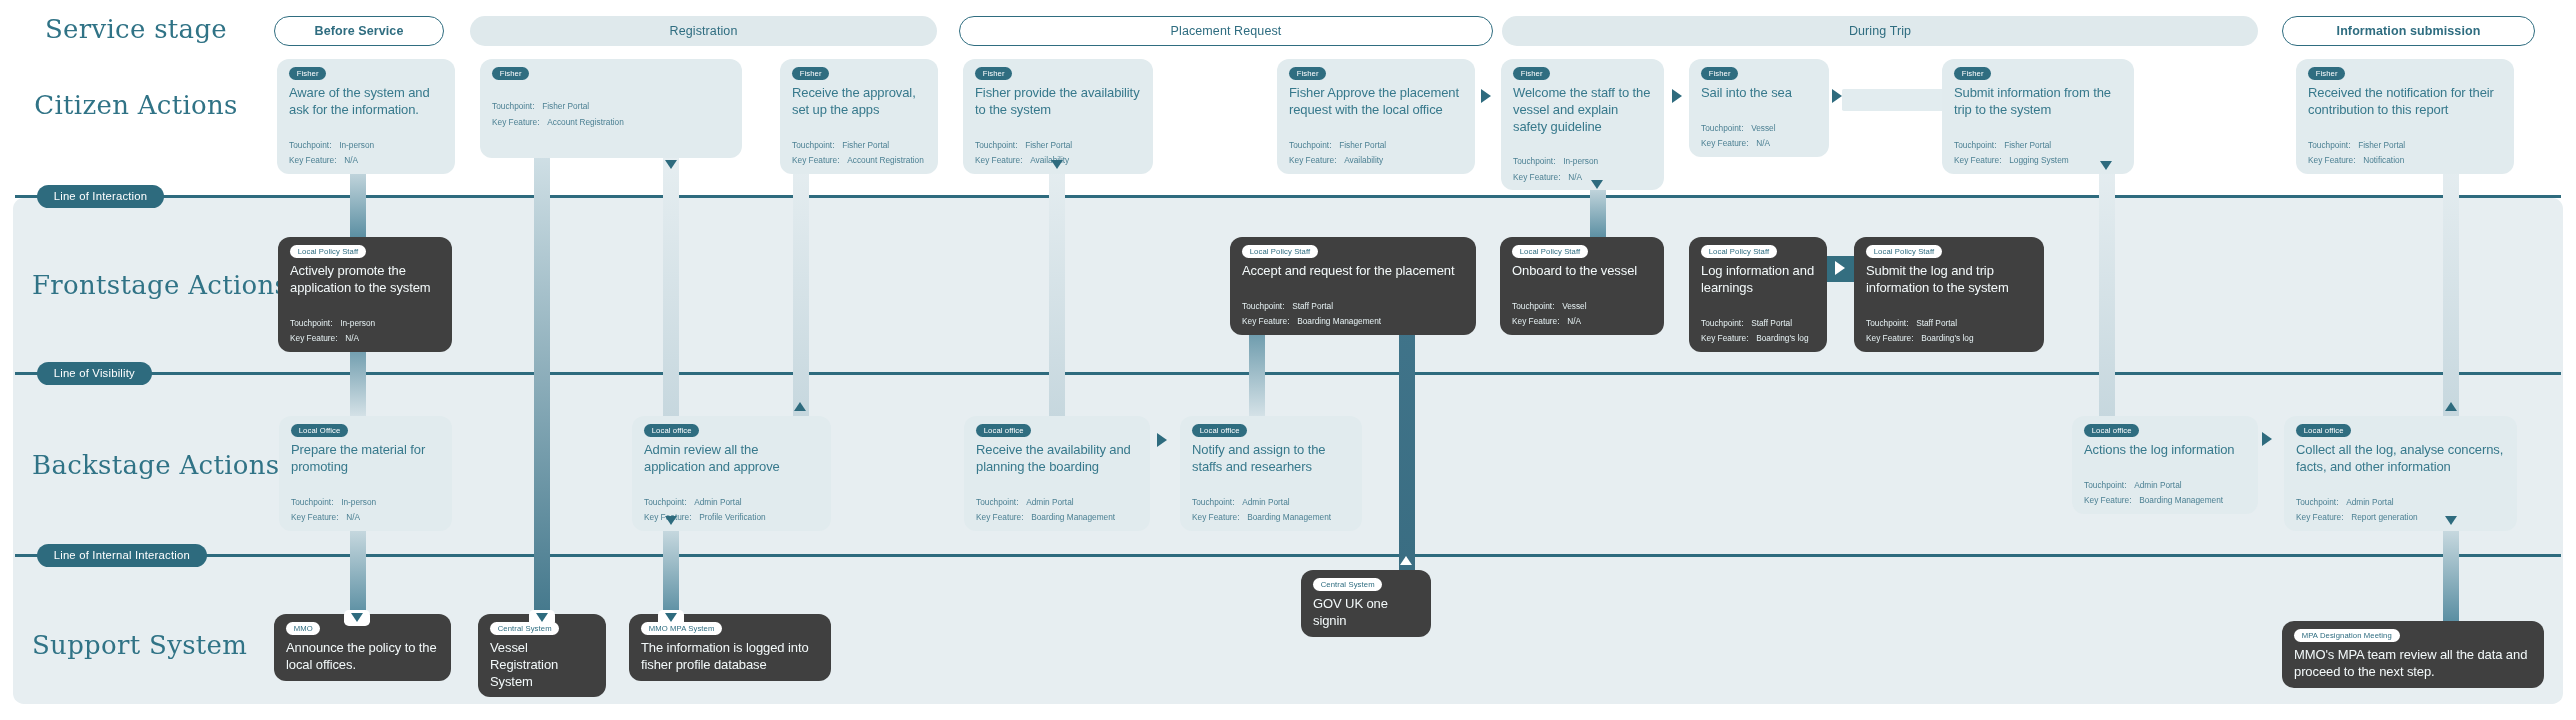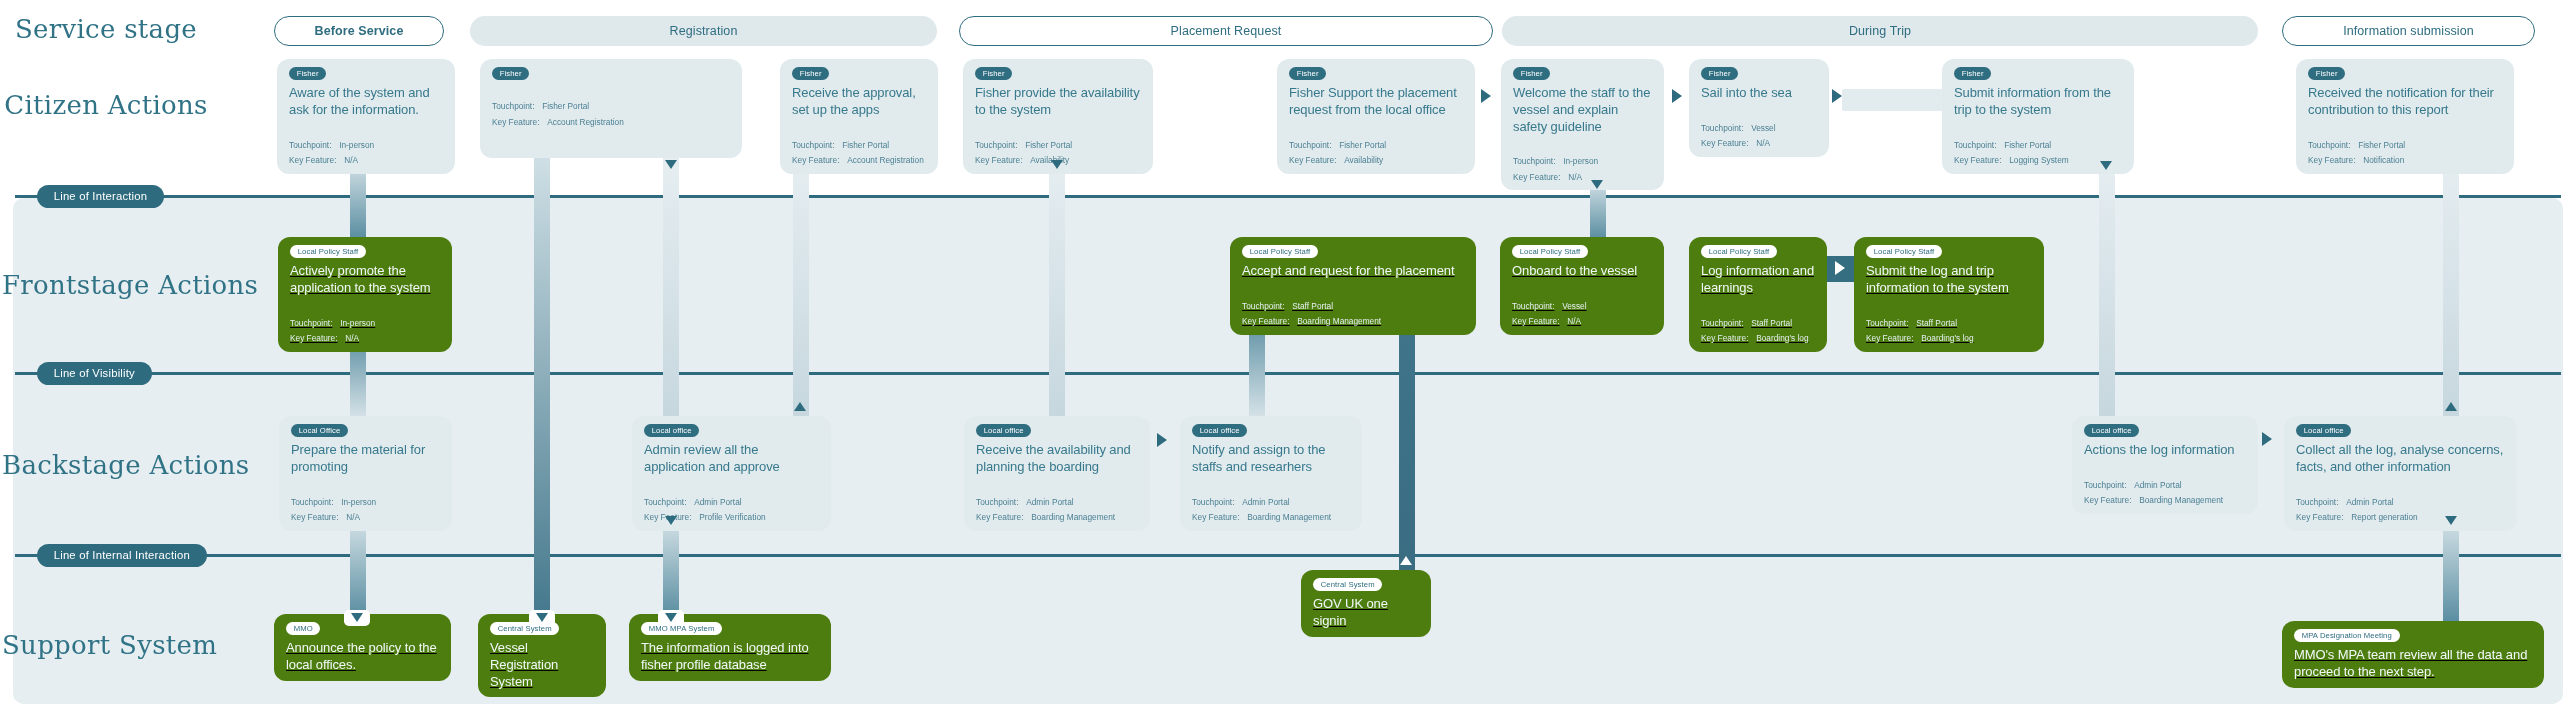--- a/index.html
+++ b/index.html
@@ -12,37 +12,37 @@
     background:#e7eef1;border-radius:10.7px;z-index:0;
   }
   
   .bline{position:absolute;left:15px;width:2546px;height:3px;background:#2e6b7e;z-index:1;}
   .bpill{
     position:absolute;left:37px;height:22.6px;border-radius:12px;background:#2e6b7e;color:#ffffff;
     display:inline-flex;align-items:center;padding:0 16.7px;font-size:11.3px;letter-spacing:0.2px;z-index:5;
   }
   
   .lane-label{
-    position:absolute;left:2px;width:208px;text-align:center;
+    position:absolute;left:32px;width:208px;text-align:center;
     font-family:"DejaVu Serif",serif;font-weight:400;color:#307386;
     font-size:26px;line-height:33px;letter-spacing:0.3px;z-index:2;white-space:nowrap;
   }
   
   .stage-pill{
     position:absolute;top:16px;height:30px;border-radius:15.5px;display:flex;align-items:center;justify-content:center;
     font-size:12.5px;color:#2f6d80;z-index:2;box-sizing:border-box;letter-spacing:0.1px;
   }
   .stage-pill.outline{background:#ffffff;border:1.2px solid #2f6d80;}
   .stage-pill.filled{background:#dfe9ec;border:none;}
   
   .card{
     position:absolute;border-radius:12px;padding:7.7px 12px 7.1px 12px;box-sizing:border-box;z-index:3;
   }
   .card.light{background:#e1ebee;}
-  .card.dark{background:#4d7c0f;text-decoration:underline;}
+  .card.dark{background:#404040;}
   .badge{
     display:inline-block;padding:1.8px 7.7px;border-radius:594px;font-size:7.7px;line-height:10px;letter-spacing:0.1px;
   }
   .card.light .badge{background:#2f6d80;color:#ffffff;}
   .card.dark .badge{background:#ffffff;color:#2f6d80;}
   .title{
     font-size:13px;line-height:16.7px;margin-top:4.8px;color:#37798c;letter-spacing:-0.1px;
   }
   .card.dark .title{color:#f3f9fa;}
   .meta{margin-top:4.2px;font-size:8.3px;line-height:11.3px;color:#4c8093;display:flex;}
@@ -74,21 +74,21 @@
   <div class="panel"></div>
 <div class="lane-label" style="top: 13px;">Service stage</div>
     <div class="lane-label" style="top: 89px;">Citizen Actions</div>
     <div class="lane-label" style="top: 269px;">Frontstage Actions</div>
     <div class="lane-label" style="top: 449px;">Backstage Actions</div>
     <div class="lane-label" style="top: 629px;">Support System</div>
     <div class="stage-pill outline" style="left: 274px; width: 170px; font-weight: bold;">Before Service</div>
     <div class="stage-pill filled" style="left: 470px; width: 467px;">Registration</div>
     <div class="stage-pill outline" style="left: 959px; width: 534px;">Placement Request</div>
     <div class="stage-pill filled" style="left: 1502px; width: 756px;">During Trip</div>
-    <div class="stage-pill outline" style="left: 2282px; width: 253px;">Information submission</div>
+    <div class="stage-pill outline" style="left: 2282px; width: 253px; font-weight: bold;">Information submission</div>
     <div class="bline" style="top: 195px;"></div>
     <div class="bpill" style="top: 185px;">Line of Interaction</div>
     <div class="bline" style="top: 372px;"></div>
     <div class="bpill" style="top: 362px;">Line of Visibility</div>
     <div class="bline" style="top: 554px;"></div>
     <div class="bpill" style="top: 544px;">Line of Internal Interaction</div>
     <div class="vbar lite-dark" style="left: 350px; top: 156px; height: 84px;"></div>
     <div class="vbar dark-lite" style="left: 350px; top: 333px; height: 86px;"></div>
     <div class="vbar lite-dark" style="left: 350px; top: 513px; height: 105px;"></div>
     <div class="vbar long-dark" style="left: 534px; top: 156px; height: 461px;"></div>
@@ -149,21 +149,21 @@
         <span class="lbl">Key Feature:</span>
         <span class="val">Account Registration</span>
       </div></div>
     <div class="card light" style="left: 963px; top: 59px; width: 190px; min-height: 99px;"><div class="badge">Fisher</div><div class="title">Fisher provide the availability to the system</div><div class="meta first">
         <span class="lbl">Touchpoint:</span>
         <span class="val">Fisher Portal</span>
       </div><div class="meta">
         <span class="lbl">Key Feature:</span>
         <span class="val">Availability</span>
       </div></div>
-    <div class="card light" style="left: 1277px; top: 59px; width: 198px; min-height: 99px;"><div class="badge">Fisher</div><div class="title">Fisher Support the placement request from the local office</div><div class="meta first">
+    <div class="card light" style="left: 1277px; top: 59px; width: 198px; min-height: 99px;"><div class="badge">Fisher</div><div class="title">Fisher Approve the placement request with the local office</div><div class="meta first">
         <span class="lbl">Touchpoint:</span>
         <span class="val">Fisher Portal</span>
       </div><div class="meta">
         <span class="lbl">Key Feature:</span>
         <span class="val">Availability</span>
       </div></div>
     <div class="card light" style="left: 1501px; top: 59px; width: 163px; min-height: 119px;"><div class="badge">Fisher</div><div class="title">Welcome the staff to the vessel and explain safety guideline</div><div class="meta first">
         <span class="lbl">Touchpoint:</span>
         <span class="val">In-person</span>
       </div><div class="meta">

